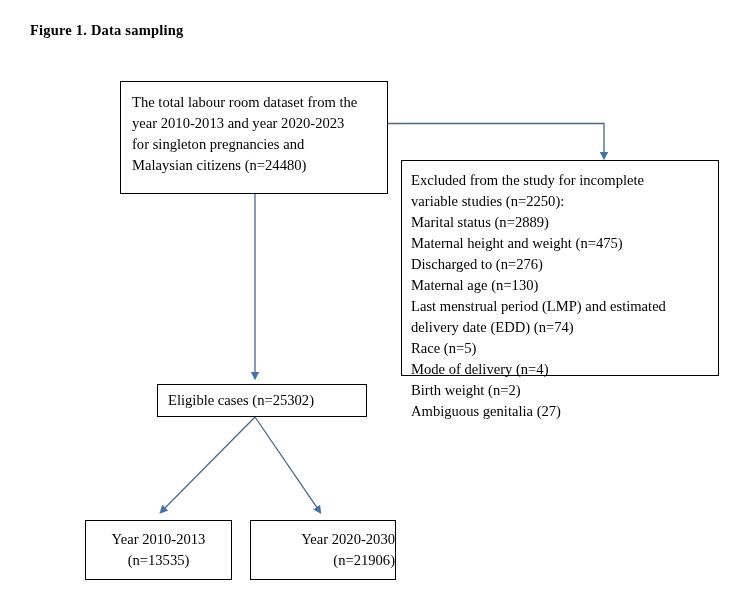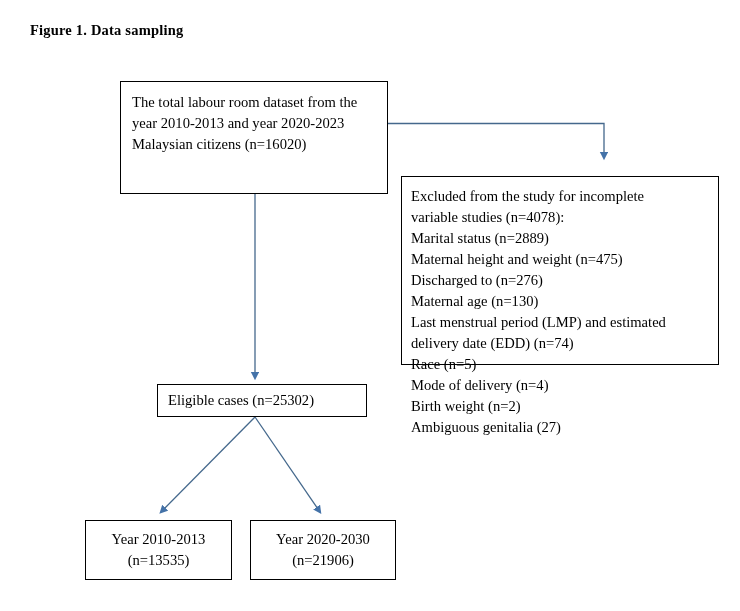--- a/index.html
+++ b/index.html
@@ -51,23 +51,23 @@
     left: 120px;
     top: 81px;
     width: 268px;
     height: 113px;
     padding: 10px 0 0 11px;
   }
 
   
   #box-excluded {
     left: 401px;
-    top: 176px;
+    top: 160px;
     width: 318px;
-    height: 189px;
+    height: 216px;
     padding: 9px 0 0 9px;
   }
 
   
   #box-eligible {
     left: 157px;
     top: 384px;
     width: 210px;
     height: 33px;
     padding: 5px 0 0 10px;
@@ -81,21 +81,21 @@
     height: 60px;
     padding: 8px 0 0 0;
     text-align: center;
   }
   #box-year-b {
     left: 250px;
     top: 520px;
     width: 146px;
     height: 60px;
     padding: 8px 0 0 0;
-    text-align: center;
+    text-align: right;
   }
 
   svg#connectors {
     position: absolute;
     left: 0;
     top: 0;
     width: 740px;
     height: 611px;
     overflow: visible;
     pointer-events: none;
@@ -128,26 +128,27 @@
     </g>
 
     <g>
       <path d="M255,417 L320,512" fill="none" stroke="#44688c" stroke-width="1.3" marker-end="url(#arrowhead)"></path>
     </g>
   </svg>
 
   <div class="node" id="box-source">
     <div class="line">The total labour room dataset from the</div>
     <div class="line">year 2010-2013 and year 2020-2023</div>
-    <div class="line">Malaysian  citizens  (n=16020)</div>
+    <div class="line">for singleton  pregnancies  and</div>
+    <div class="line">Malaysian  citizens  (n=24480)</div>
   </div>
 
   <div class="node" id="box-excluded">
     <div class="line">Excluded  from  the  study  for  incomplete</div>
-    <div class="line">variable  studies  (n=4078):</div>
+    <div class="line">variable  studies  (n=2250):</div>
     <div class="line">Marital  status  (n=2889)</div>
     <div class="line">Maternal  height  and  weight  (n=475)</div>
     <div class="line">Discharged  to (n=276)</div>
     <div class="line">Maternal  age (n=130)</div>
     <div class="line">Last  menstrual  period (LMP) and  estimated</div>
     <div class="line">delivery  date (EDD)  (n=74)</div>
     <div class="line">Race  (n=5)</div>
     <div class="line">Mode of delivery  (n=4)</div>
     <div class="line">Birth  weight  (n=2)</div>
     <div class="line">Ambiguous  genitalia  (27)</div>

